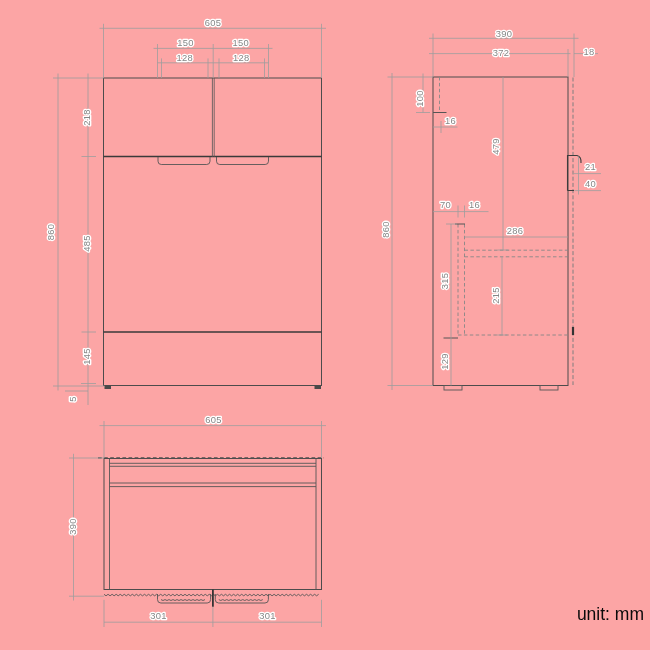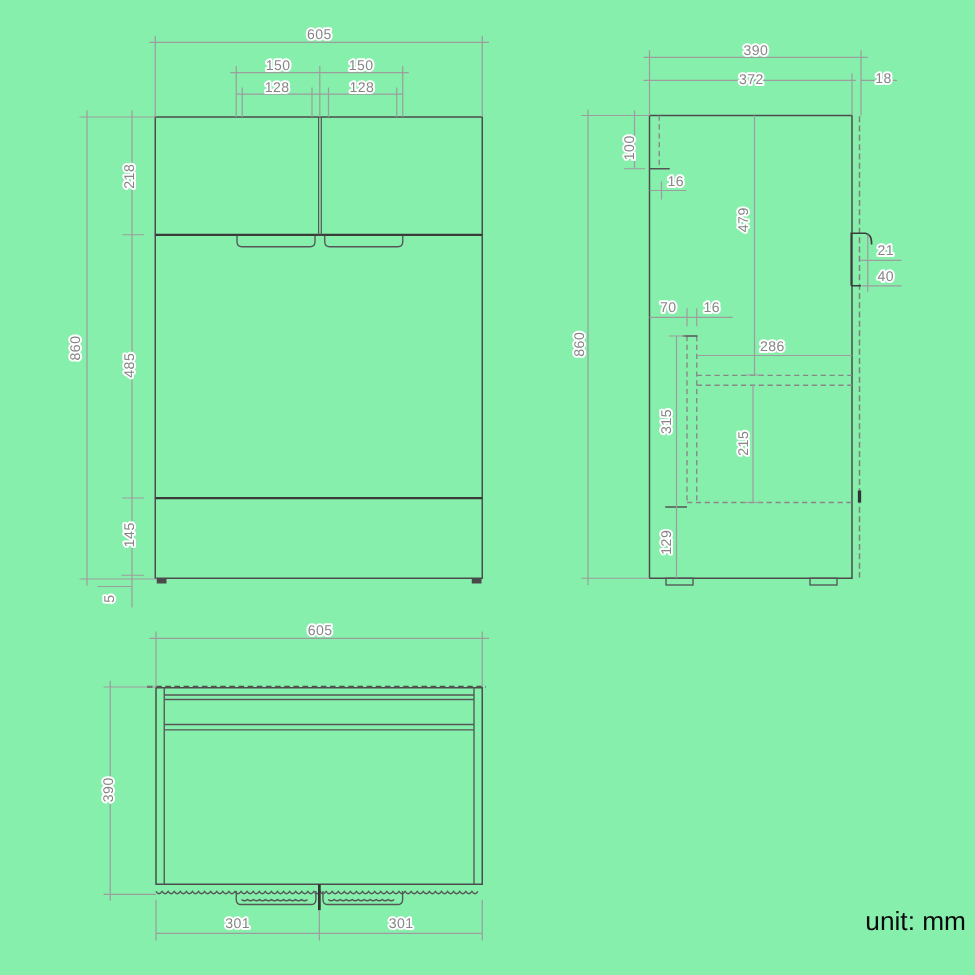--- a/index.html
+++ b/index.html
@@ -1,16 +1,16 @@
 <!DOCTYPE html>
 <html><head>
 <meta charset="utf-8">
 <style>
   html,body{margin:0;padding:0;background:#fff;}
-  .page{position:relative;width:650px;height:650px;background:#86efac;overflow:hidden;
+  .page{position:relative;width:650px;height:650px;background:#fca5a5;overflow:hidden;
         font-family:"Liberation Sans",sans-serif;}
   svg{display:block;}
   .obj{stroke:#4c4c4c;stroke-width:1;fill:none;}
   .objbold{stroke:#3a3a3a;stroke-width:1.5;fill:none;}
   .dimline{stroke:#9d9d9d;stroke-width:0.8;fill:none;}
   .hidden-dash{stroke:#878787;stroke-width:0.9;fill:none;stroke-dasharray:3.5 2.4;}
   .door-dash{stroke:#7f7f7f;stroke-width:1;fill:none;stroke-dasharray:4 2.2;}
   .top-dash{stroke:#4f4f4f;stroke-width:1.4;fill:none;stroke-dasharray:3.7 2.4;}
   .thin-obj{stroke:#565656;stroke-width:0.9;fill:none;}
   .dimtext{font-size:9.4px;fill:#868686;letter-spacing:0.3px;

